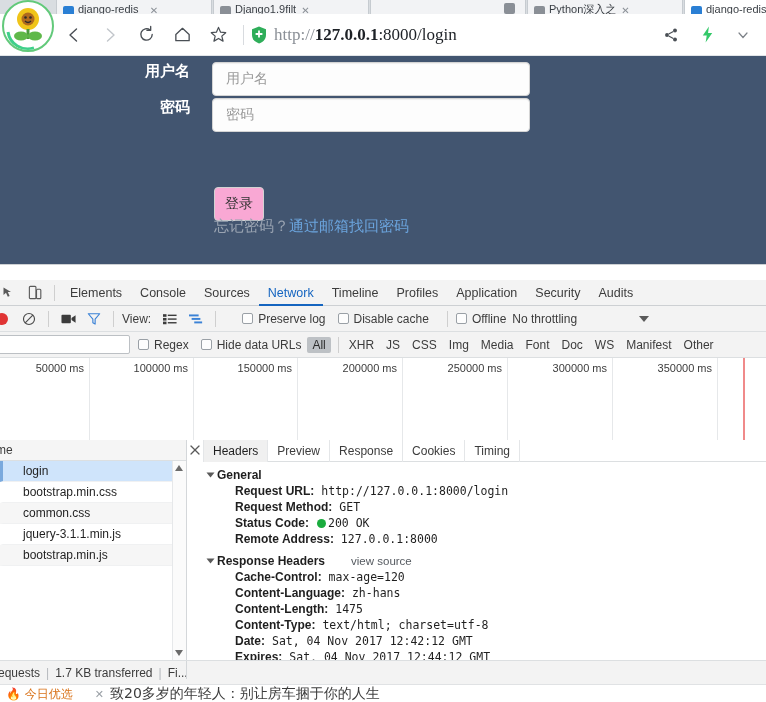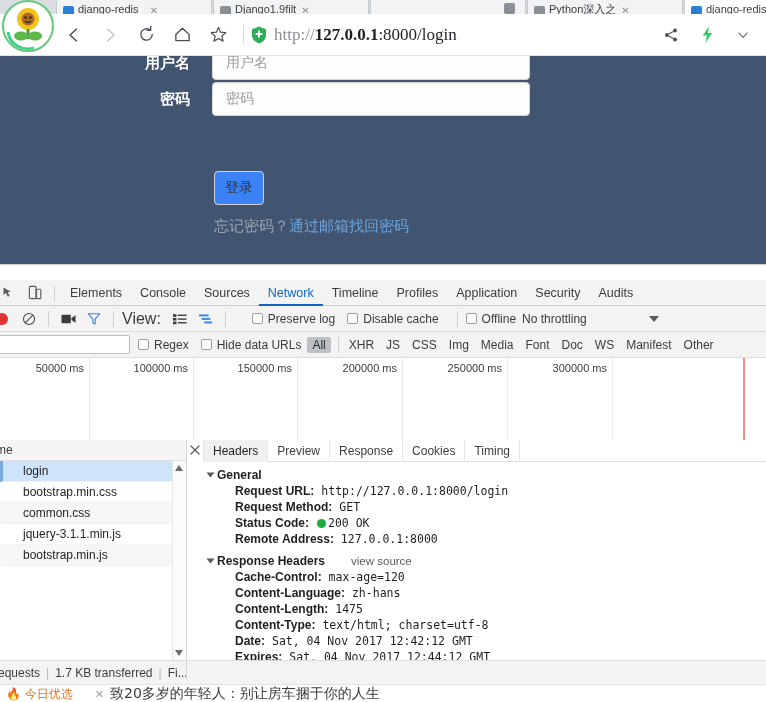--- a/index.html
+++ b/index.html
@@ -144,21 +144,22 @@
     position: absolute;
     left: 0; top: 56px;
     width: 766px;
     height: 208px;
     background: #425570;
     overflow: hidden;
   }
   .form-row {
     position: absolute;
     display: flex;
-    align-items: center;
+    align-items: flex-start;
+    margin-top: 16px;
   }
   .form-label {
     width: 60px;
     text-align: right;
     color: #ffffff;
     font-size: 15px;
     font-weight: bold;
     margin-right: 22px;
     font-family: "DejaVu Sans", sans-serif;
   }
@@ -173,21 +174,21 @@
     align-items: center;
     padding: 0 13px;
     font-size: 14px;
     color: #9a9a9a;
     font-family: "DejaVu Sans", sans-serif;
     box-shadow: inset 0 1px 1px rgba(0,0,0,0.06);
   }
   .btn-login {
     width: 50px;
     height: 34px;
-    background: #3b82f6;
+    background: #f9a8d4;
     border: 1px solid #d2d2d2;
     border-radius: 4px;
     display: flex;
     align-items: center;
     justify-content: center;
     font-size: 14px;
     color: #333333;
     font-family: "DejaVu Sans", sans-serif;
     box-sizing: border-box;
   }
@@ -302,21 +303,21 @@
     color: #3c3c3c;
     white-space: nowrap;
   }
   .caret-dn {
     width: 0; height: 0;
     border-left: 5px solid transparent;
     border-right: 5px solid transparent;
     border-top: 6px solid #5a5a5a;
     margin-left: 62px;
   }
-  .view-label { font-size: 16px; color:#3c3c3c; margin: 0 6px 0 2px; }
+  .view-label { font-size: 12px; color:#3c3c3c; margin: 0 6px 0 2px; }
 
   .dt-filterbar {
     position: absolute;
     left: 0; top: 67px;
     width: 766px; height: 26px;
     background: #f3f3f3;
     border-bottom: 1px solid #dcdfe1;
     display: flex;
     align-items: center;
     box-sizing: border-box;
@@ -854,20 +855,23 @@
       </div>
       <div class="tl-tick" style="left:298px; width:105px;">
         <span>200000 ms</span>
       </div>
       <div class="tl-tick" style="left:403px; width:105px;">
         <span>250000 ms</span>
       </div>
       <div class="tl-tick" style="left:508px; width:105px;">
         <span>300000 ms</span>
       </div>
+      <div class="tl-tick" style="left:613px; width:105px;">
+        <span>350000 ms</span>
+      </div>
       <div class="load-line" style="left:743px;"></div>
     </div>
 
     <div class="dt-split">
 
       <div class="req-panel">
         <div class="req-header">
           <span class="hlabel">me</span>
         </div>
         <div class="req-row sel">

